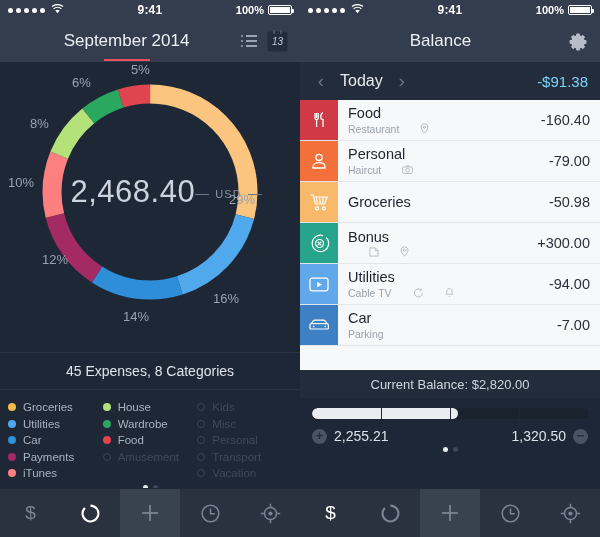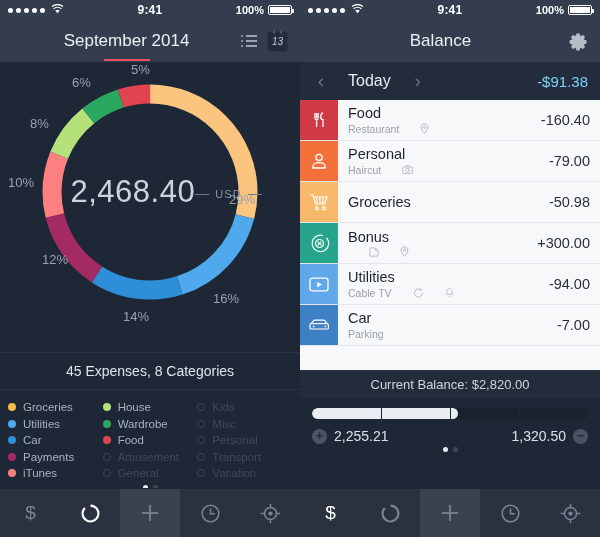--- a/index.html
+++ b/index.html
@@ -103,21 +103,21 @@
   .pd { width: 5px; height: 5px; border-radius: 50%; background: #3e4858; }
   .pd.on { background: #e9edf2; }
 
   
   .right { background: #1e2735; }
   .subbar {
     height: 38px; background: #232c3a; display: flex; align-items: center;
     padding: 0 12px; color: #e8ebf0;
   }
   .chev { color: #6b7686; font-size: 19px; font-weight: 300; width: 18px; text-align: center; }
-  .subbar-title { font-size: 16px; margin: 0 18px; }
+  .subbar-title { font-size: 16px; margin: 0 10px; }
   .subbar-amt { margin-left: auto; font-size: 15px; color: #7dd3fc; }
 
   .tx-list { background: #f7f8f9; }
   .tx {
     display: flex; align-items: stretch; height: 41px; background: #f7f8f9;
     border-bottom: 1px solid #e3e6e9;
   }
   .tx-ico {
     width: 38px; flex: none; display: flex; align-items: center; justify-content: center;
     color: #fff;
@@ -285,24 +285,20 @@
             <span class="legend-dot" style="background:#2aa85f"></span>
             <span class="legend-label">Wardrobe</span>
           </div>
         <div class="legend-item">
             <span class="legend-dot" style="background:#e0444f"></span>
             <span class="legend-label">Food</span>
           </div>
         <div class="legend-item">
             <span class="legend-dot hollow"></span>
             <span class="legend-label dim">Amusement</span>
-          </div>
-        <div class="legend-item">
-            <span class="legend-dot hollow"></span>
-            <span class="legend-label dim">General</span>
           </div>
       </div>
       <div class="legend-col">
         <div class="legend-item">
             <span class="legend-dot hollow"></span>
             <span class="legend-label dim">Kids</span>
           </div>
         <div class="legend-item">
             <span class="legend-dot hollow"></span>
             <span class="legend-label dim">Misc</span>

